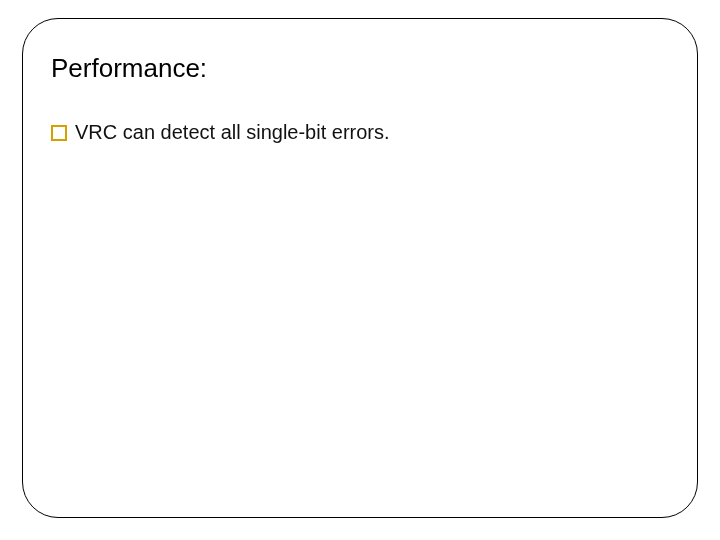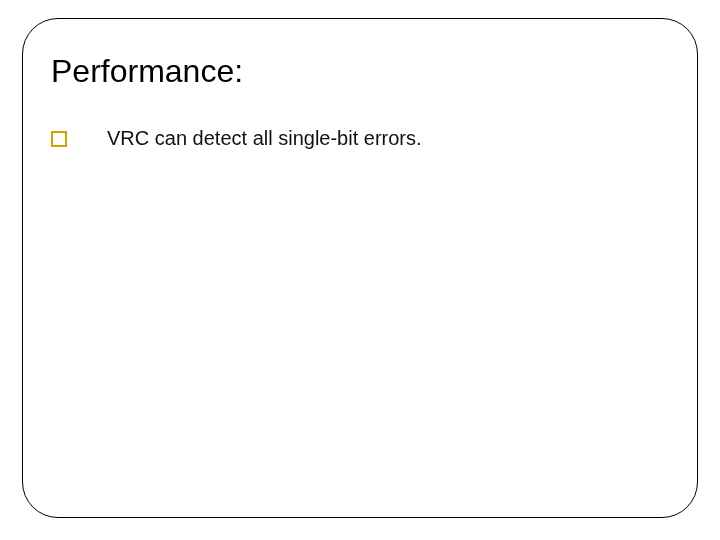--- a/index.html
+++ b/index.html
@@ -20,21 +20,21 @@
   .frame {
     position: relative;
     box-sizing: border-box;
     width: 100%;
     height: 100%;
     border: 1.5px solid #000;
     border-radius: 36px;
     padding: 28px 28px 28px 28px;
   }
   .heading {
-    font-size: 32px;
+    font-size: 26px;
     color: #000;
     margin: 6px 0 28px 0;
     font-weight: 400;
   }
   .bullets {
     margin-top: 26px;
   }
   .bullet {
     display: flex;
     align-items: flex-start;
@@ -47,21 +47,20 @@
     flex: 0 0 auto;
     width: 12px;
     height: 12px;
     border: 2px solid #d6a100; 
     background: #ffffff;
     margin-top: 13px;
     margin-right: 8px;
   }
   .bullet .text {
     flex: 1 1 auto;
-    margin-left: 32px;
   }
 </style>
 </head>
 <body>
 
 <div class="slide">
   <div class="frame">
 
     <div class="heading">Performance:</div>
 

